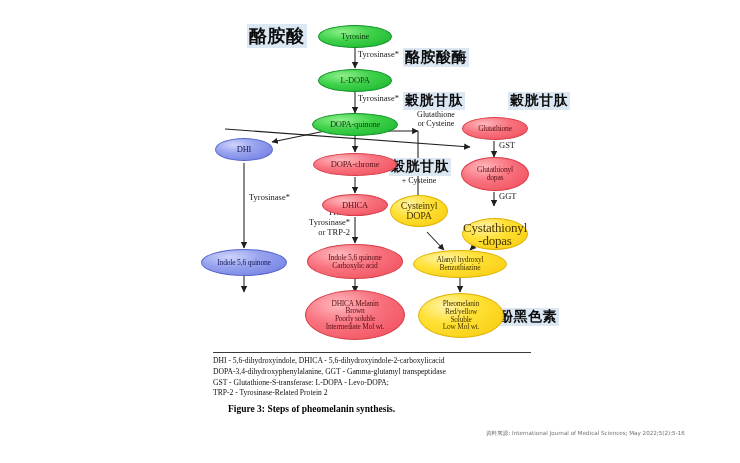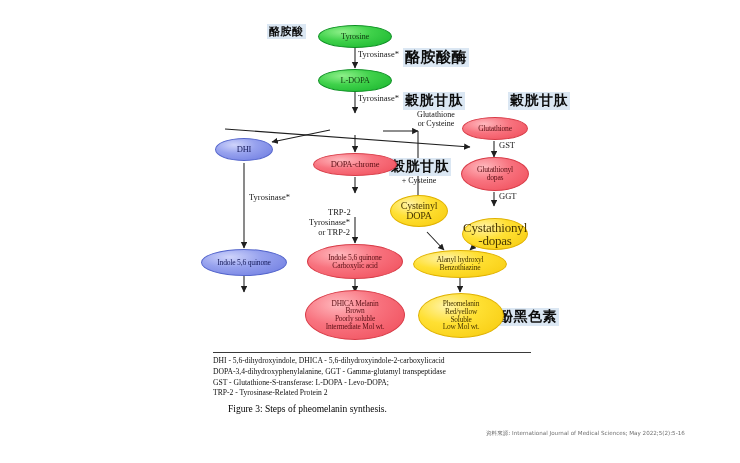--- a/index.html
+++ b/index.html
@@ -72,21 +72,21 @@
     position:absolute;left:213px;top:352px;width:318px;
     border-top:1.4px solid #3a3a3a;padding-top:3px;
   }
   #legend .line{
     font-family:"Liberation Serif", serif;
     font-size:7.6px;color:#101010;line-height:1.42;white-space:nowrap;
   }
   #caption{
     position:absolute;left:228px;top:404px;
     font-family:"Liberation Serif", serif;
-    font-weight:400;font-size:9.5px;color:#000;
+    font-weight:700;font-size:9.5px;color:#000;
   }
   #source{
     position:absolute;left:486px;top:430px;
     font-family:"DejaVu Sans", sans-serif;
     font-size:5.6px;color:#6f6f6f;white-space:nowrap;
   }
 </style>
 </head>
 <body>
 
@@ -128,21 +128,21 @@
       <line x1="489" y1="232" x2="470" y2="250"></line>
 
       <line x1="244" y1="276" x2="244" y2="292"></line>
 
       <line x1="355" y1="279" x2="355" y2="292"></line>
 
       <line x1="460" y1="278" x2="460" y2="292"></line>
     </g>
   </svg>
 
-  <div class="cn-label" style="left:247px;top:24px;font-size:11px;margin-left:20px;">酪胺酸</div>
+  <div class="cn-label" style="left:247px;top:24px;font-size:18px;">酪胺酸</div>
   <div class="cn-label" style="left:403px;top:48px;font-size:15px;">酪胺酸酶</div>
   <div class="cn-label" style="left:403px;top:92px;font-size:14px;">穀胱甘肽</div>
   <div class="cn-label" style="left:508px;top:92px;font-size:14px;">穀胱甘肽</div>
   <div class="cn-label" style="left:389px;top:158px;font-size:14px;">穀胱甘肽</div>
   <div class="cn-label" style="left:497px;top:308px;font-size:14px;">酚黑色素</div>
 
   <div class="plain-label" style="left:404px;top:110px;width:64px;">Glutathione
 or Cysteine</div>
   <div class="plain-label" style="left:391px;top:176px;width:56px;">+ Cysteine</div>
 
@@ -156,38 +156,44 @@
   <div class="edge-label" style="left:499px;top:192px;">GGT</div>
 
   <div class="node green" style="left:318px;top:25px;width:74px;height:23px;font-size:8.5px;">
     <span>Tyrosine</span>
   </div>
 
   <div class="node green" style="left:318px;top:69px;width:74px;height:23px;font-size:8.5px;">
     <span>L-DOPA</span>
   </div>
 
+  <div class="node green" style="left:312px;top:113px;width:86px;height:23px;font-size:8.5px;">
+    <span>DOPA-quinone</span>
+  </div>
 
   <div class="node blue" style="left:215px;top:138px;width:58px;height:23px;font-size:8.5px;">
     <span>DHI</span>
   </div>
 
   <div class="node red" style="left:313px;top:153px;width:84px;height:23px;font-size:8.5px;">
     <span>DOPA-chrome</span>
   </div>
 
   <div class="node red" style="left:462px;top:117px;width:66px;height:23px;font-size:7.6px;">
     <span>Glutathione</span>
   </div>
 
   <div class="node red" style="left:461px;top:157px;width:68px;height:34px;font-size:7.6px;">
     <span>Glutathionyl
 dopas</span>
   </div>
 
+  <div class="node red" style="left:322px;top:194px;width:66px;height:22px;font-size:8.5px;">
+    <span>DHICA</span>
+  </div>
 
   <div class="node yellow" style="left:390px;top:195px;width:58px;height:32px;font-size:10px;">
     <span>Cysteinyl
 DOPA</span>
   </div>
 
   <div class="node yellow" style="left:462px;top:218px;width:66px;height:32px;font-size:13px;justify-content:flex-end;">
     <span>Cystathionyl
 -dopas</span>
   </div>

